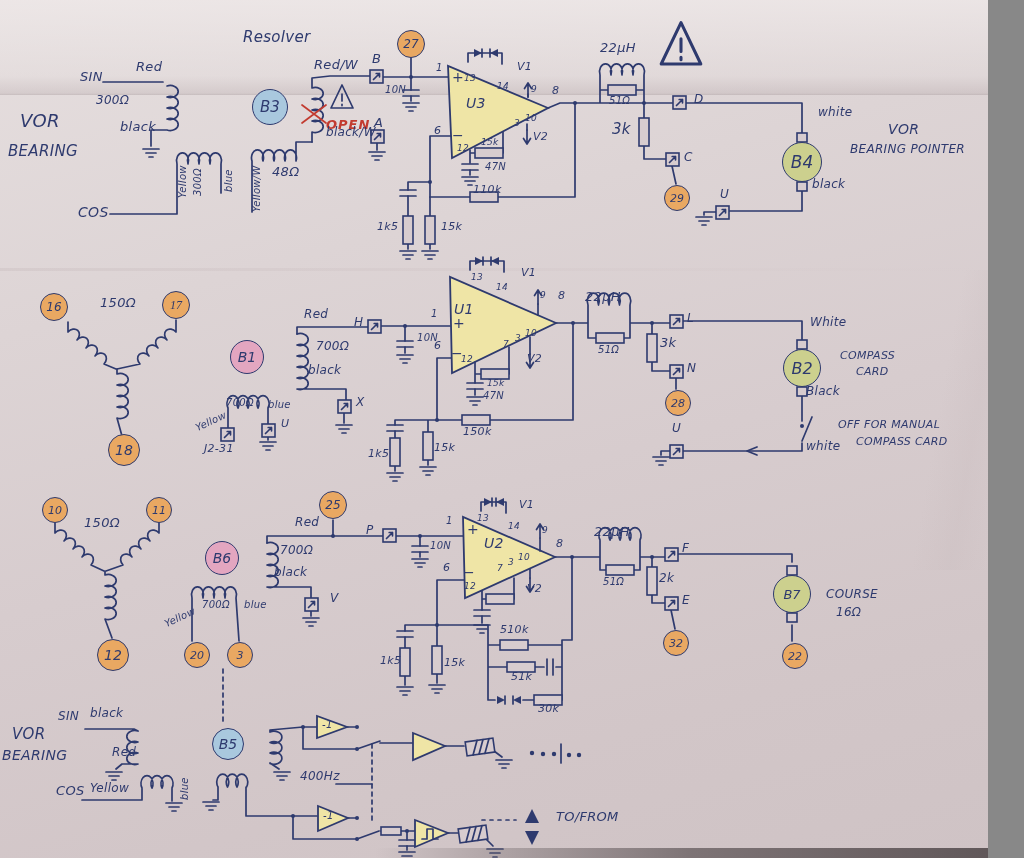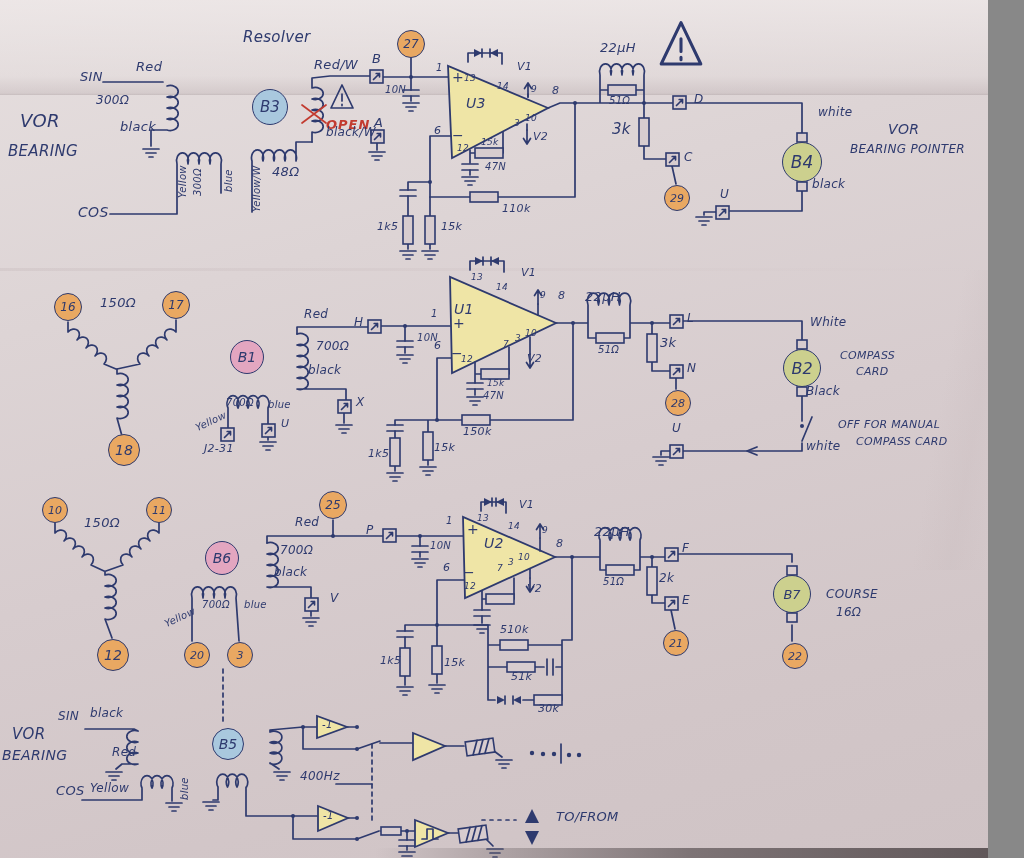--- a/index.html
+++ b/index.html
@@ -325,21 +325,21 @@
       <span class="lbl" style="left: 531px; top: 85px; font-size: 9px;">9</span>
       <span class="lbl" style="left: 552px; top: 85px; font-size: 11px;">8</span>
       <span class="lbl" style="left: 434px; top: 125px; font-size: 11px;">6</span>
       <span class="lbl" style="left: 452px; top: 128px; font-size: 14px;">−</span>
       <span class="lbl" style="left: 514px; top: 119px; font-size: 9px;">3</span>
       <span class="lbl" style="left: 525px; top: 114px; font-size: 9px;">10</span>
       <span class="lbl" style="left: 533px; top: 131px; font-size: 11px;">V2</span>
       <span class="lbl" style="left: 457px; top: 144px; font-size: 9px;">12</span>
       <span class="lbl" style="left: 481px; top: 138px; font-size: 9px;">15k</span>
       <span class="lbl" style="left: 485px; top: 162px; font-size: 10px;">47N</span>
-      <span class="lbl" style="left: 502px; top: 184px; font-size: 11px; margin-top: 19px;">110k</span>
+      <span class="lbl" style="left: 473px; top: 184px; font-size: 11px;">110k</span>
       <span class="lbl" style="left: 377px; top: 221px; font-size: 11px;">1k5</span>
       <span class="lbl" style="left: 441px; top: 221px; font-size: 11px;">15k</span>
       <span class="lbl" style="left: 600px; top: 41px; font-size: 13px;">22μH</span>
       <span class="lbl" style="left: 609px; top: 96px; font-size: 10px;">51Ω</span>
       <span class="lbl" style="left: 612px; top: 122px; font-size: 15px;">3k</span>
       <span class="lbl" style="left: 694px; top: 93px; font-size: 12px;">D</span>
       <span class="lbl" style="left: 684px; top: 151px; font-size: 12px;">C</span>
       <span class="lbl" style="left: 720px; top: 188px; font-size: 12px;">U</span>
       <span class="lbl" style="left: 818px; top: 106px; font-size: 12px;">white</span>
       <span class="lbl" style="left: 812px; top: 178px; font-size: 12px;">black</span>
@@ -436,32 +436,32 @@
       <span class="lbl" style="left: 90px; top: 782px; font-size: 12px;">Yellow</span>
       <span class="lbl" style="left: 180px; top: 800px; font-size: 10px; transform: rotate(-90deg);">blue</span>
       <span class="lbl" style="left: 300px; top: 770px; font-size: 12px;">400Hz</span>
       <span class="lbl" style="left: 322px; top: 720px; font-size: 10px;">-1</span>
       <span class="lbl" style="left: 323px; top: 811px; font-size: 10px;">-1</span>
       <span class="lbl" style="left: 556px; top: 810px; font-size: 13px;">TO/FROM</span>
       <div class="badge orange" style="left: 397px; top: 30px; height: 28px; width: 28px; font-size: 12px;">27</div>
       <div class="badge blue" style="left: 252px; top: 89px; height: 36px; width: 36px; font-size: 15px;">B3</div>
       <div class="badge green" style="left: 782px; top: 142px; height: 40px; width: 40px; font-size: 17px;">B4</div>
       <div class="badge orange" style="left: 664px; top: 185px; height: 26px; width: 26px; font-size: 11px;">29</div>
-      <div class="badge orange" style="left: 54px; top: 293px; height: 28px; width: 28px; font-size: 12px; text-align: right;">16</div>
-      <div class="badge orange" style="left: 162px; top: 291px; height: 28px; width: 28px; font-size: 12px;">17</div>
+      <div class="badge orange" style="left: 40px; top: 293px; height: 28px; width: 28px; font-size: 12px; text-align: right;">16</div>
+      <div class="badge orange" style="left: 162px; top: 291px; height: 28px; width: 28px; font-size: 12px; font-family: Liberation Serif, serif;">17</div>
       <div class="badge orange" style="left: 108px; top: 434px; height: 32px; width: 32px; font-size: 14px;">18</div>
       <div class="badge pink" style="left: 230px; top: 340px; height: 34px; width: 34px; font-size: 14px;">B1</div>
       <div class="badge orange" style="left: 665px; top: 390px; height: 26px; width: 26px; font-size: 11px;">28</div>
       <div class="badge green" style="left: 783px; top: 349px; height: 38px; width: 38px; font-size: 16px;">B2</div>
       <div class="badge orange" style="left: 42px; top: 497px; height: 26px; width: 26px; font-size: 11px;">10</div>
       <div class="badge orange" style="left: 146px; top: 497px; height: 26px; width: 26px; font-size: 11px;">11</div>
       <div class="badge orange" style="left: 97px; top: 639px; height: 32px; width: 32px; font-size: 14px;">12</div>
       <div class="badge pink" style="left: 205px; top: 541px; height: 34px; width: 34px; font-size: 14px;">B6</div>
       <div class="badge orange" style="left: 319px; top: 491px; height: 28px; width: 28px; font-size: 12px;">25</div>
       <div class="badge orange" style="left: 184px; top: 642px; height: 26px; width: 26px; font-size: 11px;">20</div>
       <div class="badge orange" style="left: 227px; top: 642px; height: 26px; width: 26px; font-size: 11px;">3</div>
-      <div class="badge orange" style="left: 663px; top: 630px; height: 26px; width: 26px; font-size: 11px;">21</div>
+      <div class="badge orange" style="left: 663px; top: 630px; height: 26px; width: 26px; font-size: 11px;">32</div>
       <div class="badge green" style="left: 773px; top: 575px; height: 38px; width: 38px; font-size: 13px;">B7</div>
       <div class="badge orange" style="left: 782px; top: 643px; height: 26px; width: 26px; font-size: 11px;">22</div>
       <div class="badge blue" style="left: 212px; top: 728px; height: 32px; width: 32px; font-size: 14px;">B5</div>
     </div>
 <div class="table-edge"></div>
   </div>
 
 </body></html>

